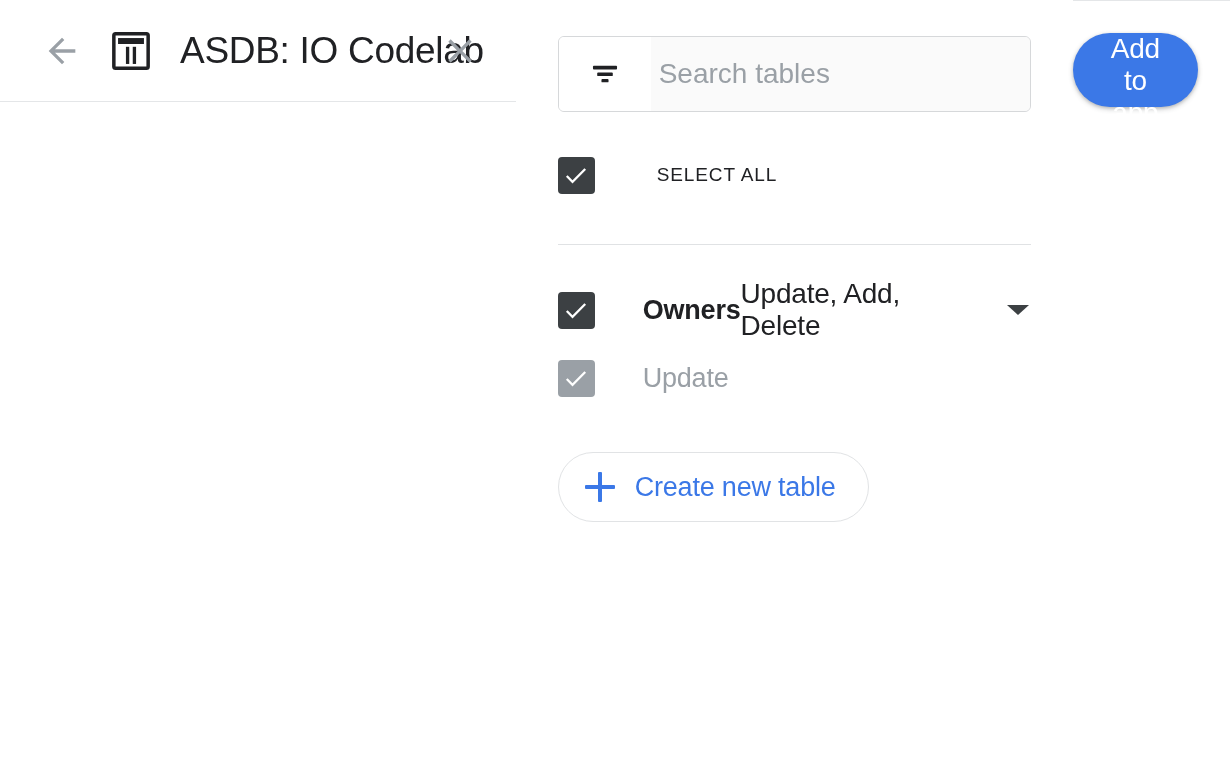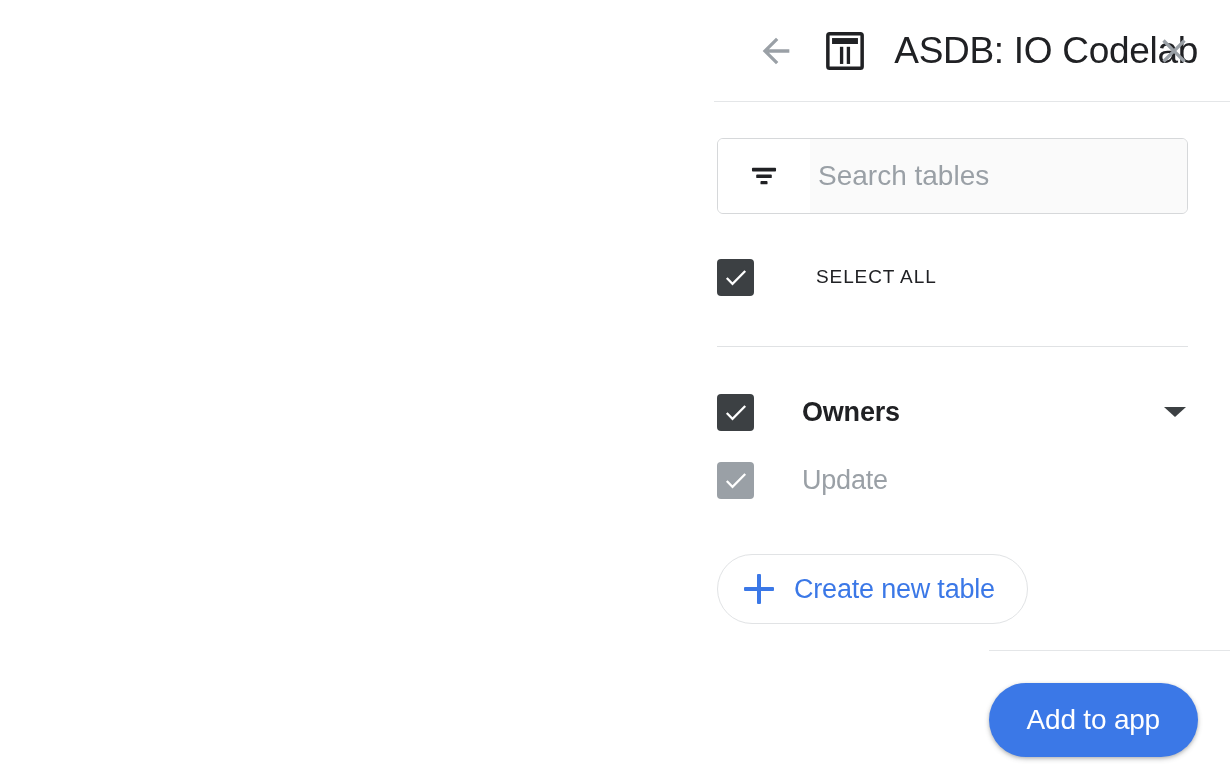--- a/index.html
+++ b/index.html
@@ -11,23 +11,22 @@
     font-family: "Liberation Sans", sans-serif;
     -webkit-font-smoothing: antialiased;
   }
 
   .dialog {
     position: relative;
     width: 1230px;
     height: 782px;
     background: #ffffff;
     display: flex;
-    flex-direction: column;
+    flex-direction: row;
     overflow: hidden;
-    align-items: flex-end;
   }
 
   
   .header {
     height: 102px;
     flex: 0 0 102px;
     display: flex;
     align-items: center;
     padding: 0 32px 0 42px;
     border-bottom: 1px solid #e4e6e8;
@@ -311,20 +310,21 @@
     
     <div class="table-row first">
       <span class="cbox" role="checkbox" aria-checked="true">
         <svg viewBox="0 0 24 24" aria-hidden="true">
           <path d="M9 16.4L4.8 12.2l-1.4 1.4L9 19.2 20.6 7.6l-1.4-1.4z" fill="#ffffff"></path>
         </svg>
       </span>
       <span class="row-name">Owners</span>
       <span class="row-spacer"></span>
       <span class="perm-select">
+        <span class="perm-text">Update, Add, Delete</span>
         <span class="caret"></span>
       </span>
     </div>
 
     
     <div class="table-row">
       <span class="cbox disabled" role="checkbox" aria-checked="true" aria-disabled="true">
         <svg viewBox="0 0 24 24" aria-hidden="true">
           <path d="M9 16.4L4.8 12.2l-1.4 1.4L9 19.2 20.6 7.6l-1.4-1.4z" fill="#ffffff"></path>
         </svg>

